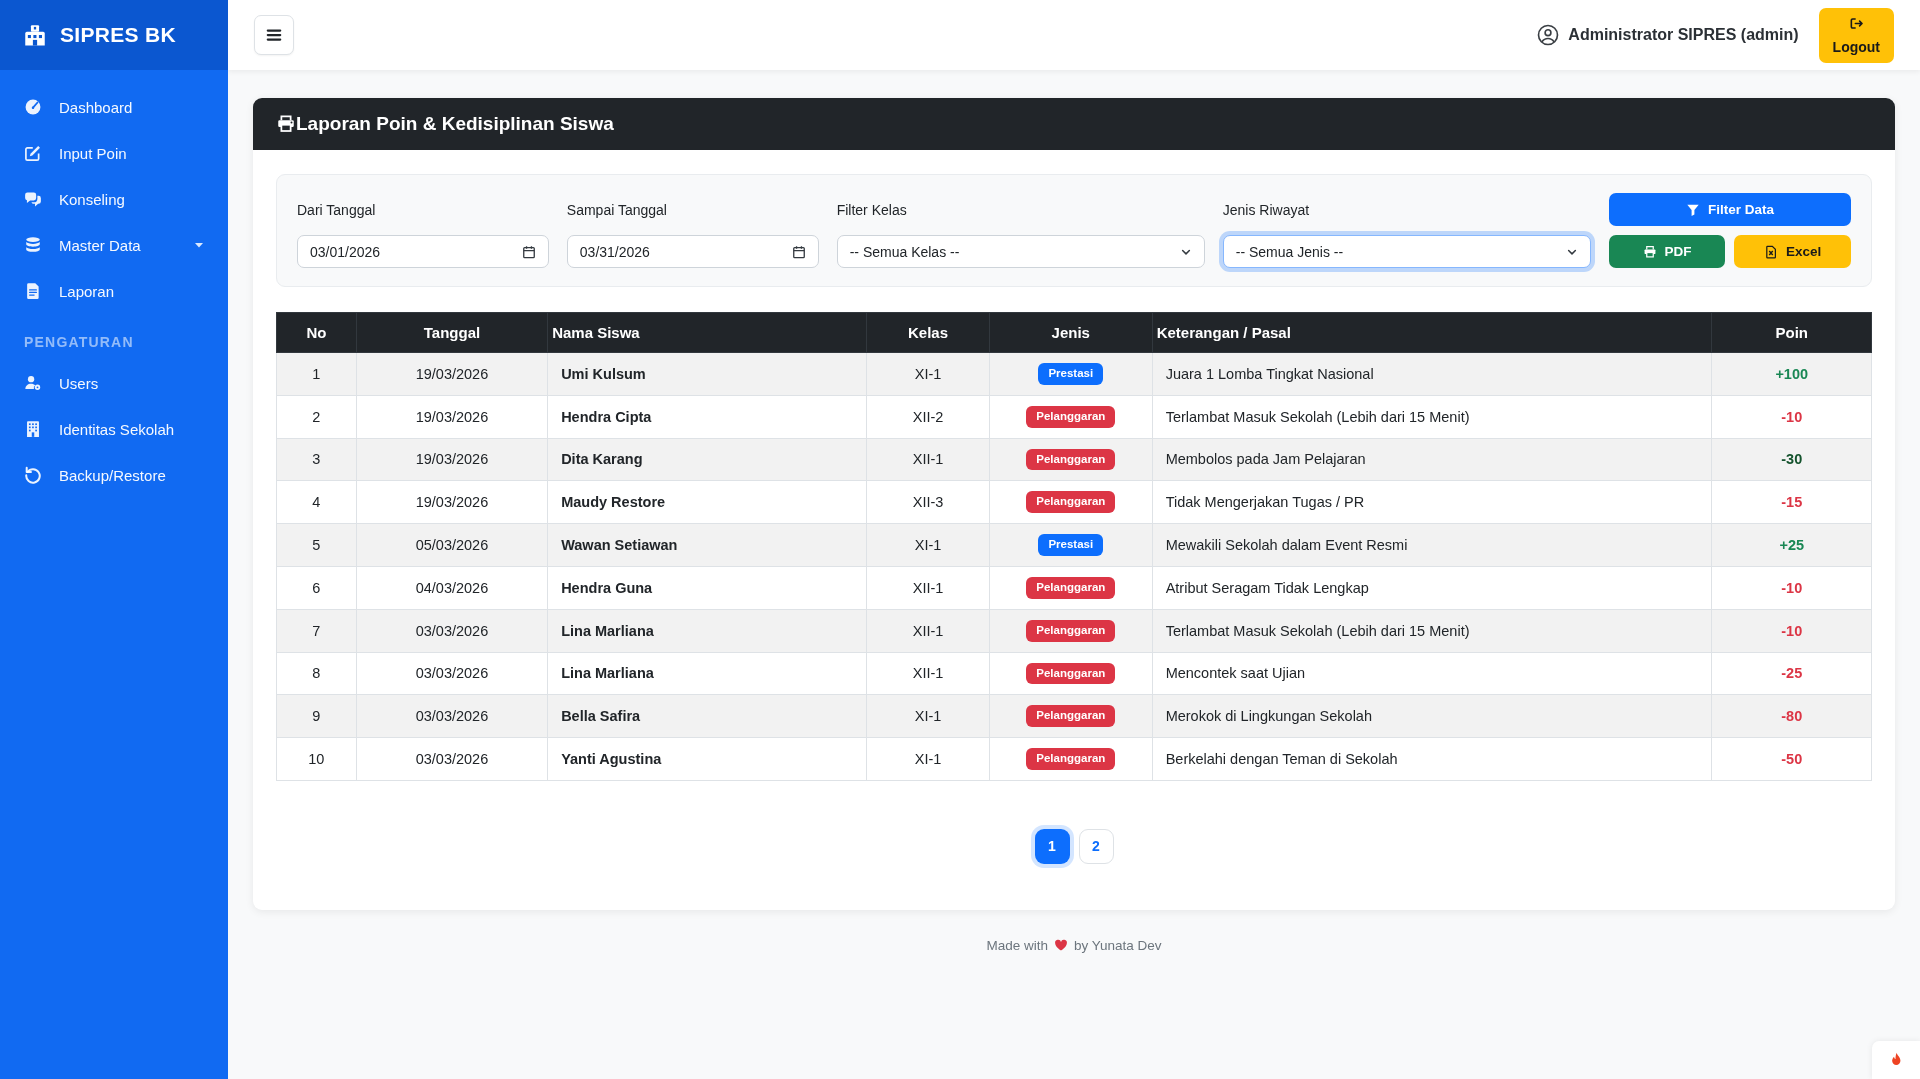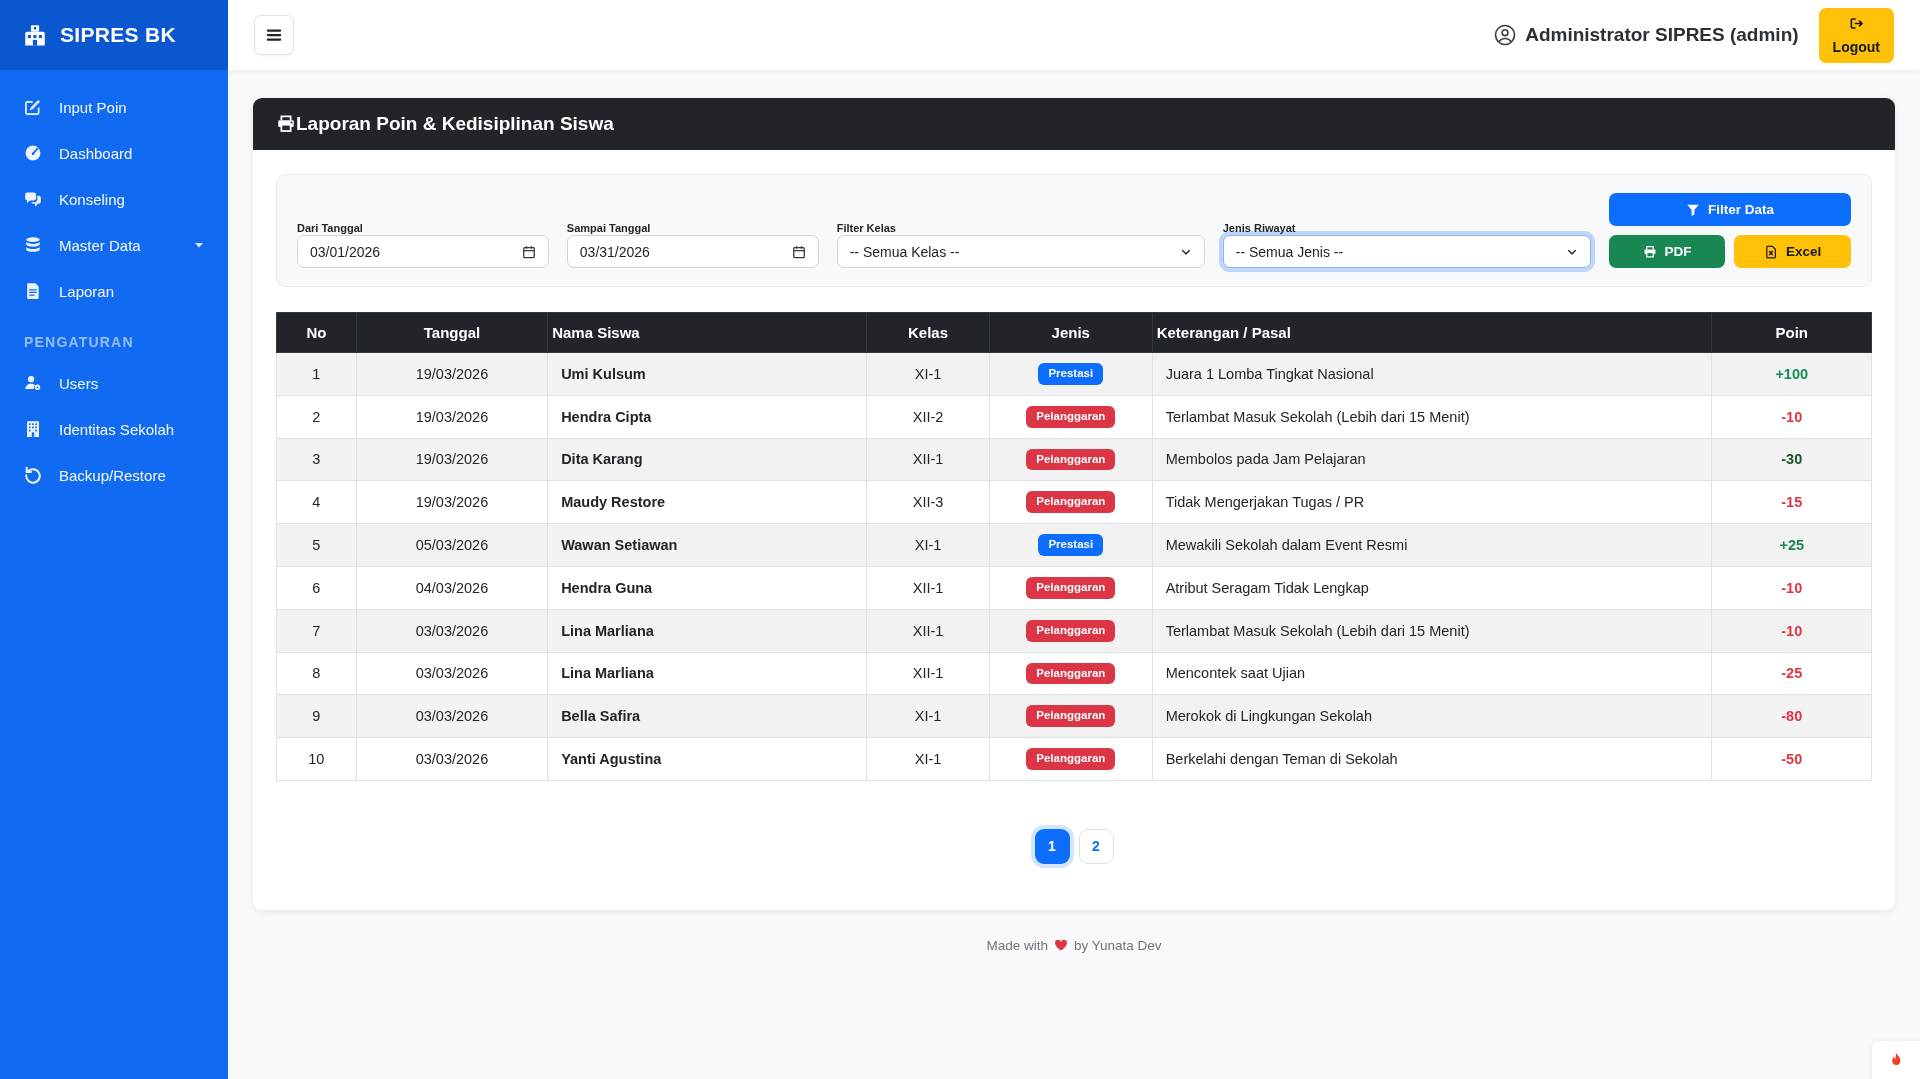--- a/index.html
+++ b/index.html
@@ -38,21 +38,21 @@
     box-shadow:0 2px 5px rgba(0,0,0,.06); display:flex; align-items:center;
     padding:0 26px; z-index:4;
   }
   .hamburger-btn {
     width:40px; height:40px; border:1px solid #dee2e6; border-radius:7px;
     background:#fff; display:flex; align-items:center; justify-content:center;
     color:#212529; cursor:pointer; box-shadow:0 1px 2px rgba(0,0,0,.05);
   }
   .topbar-right { margin-left:auto; display:flex; align-items:center; gap:20px; }
   .user-chip { display:flex; align-items:center; gap:9px; color:#3a3f44; }
-  .user-chip .name { font-size:19px; font-weight:700; color:#2b3035; }
+  .user-chip .name { font-size:16px; font-weight:700; color:#2b3035; }
   .logout-btn {
     display:flex; align-items:center; gap:8px; background:#ffc107; color:#1a1a1a;
     border:none; border-radius:7px; padding:8px 14px; font-size:14px;
     font-weight:700; cursor:pointer; font-family:inherit;flex-direction:column;
   }
 
   
   .main { position:absolute; left:228px; right:0; top:70px; bottom:0; padding:28px 25px 0; }
   .card {
     background:#fff; border-radius:9px; box-shadow:0 2px 8px rgba(0,0,0,.07);
@@ -64,21 +64,21 @@
   .card-title { font-size:19px; font-weight:700; }
   .card-body { padding:24px 23px 46px; }
 
   
   .filter-panel {
     background:#f8f9fa; border:1px solid #e9ecef; border-radius:9px;
     padding:18px 20px; display:grid;
     grid-template-columns:1.04fr 1.04fr 1.52fr 1.52fr 1fr;
     gap:18px; align-items:end;
   }
-  .field-label { display:block; font-size:11px; font-weight:700; margin-bottom:1px; color:#212529; }
+  .field-label { display:block; font-size:14px; font-weight:400; margin-bottom:17px; color:#212529; }
   .control {
     height:33px; background:#fff; border:1px solid #ced4da; border-radius:7px;
     display:flex; align-items:center; justify-content:space-between;
     padding:0 12px; font-size:14px; color:#212529; cursor:pointer;
   }
   .control .cicon { color:#343a40; }
   .control.focused { border-color:#86b7fe; box-shadow:0 0 0 4px rgba(13,110,253,.25); }
   .btn-col { display:flex; flex-direction:column; gap:9px; }
   .btn {
     height:33px; border:none; border-radius:7px; font-size:13.5px; font-weight:700;
@@ -150,36 +150,36 @@
         <rect x="10.4" y="8" width="1.9" height="1.9" fill="#0b57d0"></rect>
         <rect x="6.7" y="11" width="2.6" height="3.5" fill="#0b57d0"></rect>
       </svg>
     </span>
     <span class="brand-text">SIPRES BK</span>
   </div>
 
   <nav class="nav-list">
     <div class="nav-item">
       <span class="icn">
-        <svg width="18" height="18" viewBox="0 0 16 16" fill="none" stroke="currentColor" stroke-width="1.5">
-          <path d="M13 8.5V13a1.3 1.3 0 0 1-1.3 1.3H3A1.3 1.3 0 0 1 1.7 13V4.7A1.3 1.3 0 0 1 3 3.4h4.8"></path>
-          <path d="M12.6 1.8l1.6 1.6-6.8 6.8-2.2.6.6-2.2z" fill="currentColor" stroke="none"></path>
-        </svg>
-      </span>
-      <span>Input Poin</span>
-    </div>
-    <div class="nav-item">
-      <span class="icn">
         <svg width="18" height="18" viewBox="0 0 16 16" fill="currentColor">
           <circle cx="8" cy="8" r="6.6"></circle>
           <path d="M8 8.6 12 4" stroke="#116af2" stroke-width="1.6" stroke-linecap="round"></path>
           <circle cx="8" cy="8.6" r="1.1" fill="#116af2"></circle>
         </svg>
       </span>
       <span>Dashboard</span>
+    </div>
+    <div class="nav-item">
+      <span class="icn">
+        <svg width="18" height="18" viewBox="0 0 16 16" fill="none" stroke="currentColor" stroke-width="1.5">
+          <path d="M13 8.5V13a1.3 1.3 0 0 1-1.3 1.3H3A1.3 1.3 0 0 1 1.7 13V4.7A1.3 1.3 0 0 1 3 3.4h4.8"></path>
+          <path d="M12.6 1.8l1.6 1.6-6.8 6.8-2.2.6.6-2.2z" fill="currentColor" stroke="none"></path>
+        </svg>
+      </span>
+      <span>Input Poin</span>
     </div>
     <div class="nav-item">
       <span class="icn">
         <svg width="18" height="18" viewBox="0 0 16 16" fill="currentColor">
           <path d="M1 4.3A2.1 2.1 0 0 1 3.1 2.2h5.6a2.1 2.1 0 0 1 2.1 2.1v2.9a2.1 2.1 0 0 1-2.1 2.1H5.4L2.6 11.6V9.2A2.1 2.1 0 0 1 1 7.2z"></path>
           <path d="M11.9 5.2h1a2.1 2.1 0 0 1 2.1 2.1v2.9a2.1 2.1 0 0 1-2.1 2.1h-.3l-2.8 2.3v-2.3H8.6a2.1 2.1 0 0 1-2-1.4h2.1a3.2 3.2 0 0 0 3.2-3.2z"></path>
         </svg>
       </span>
       <span>Konseling</span>
     </div>

